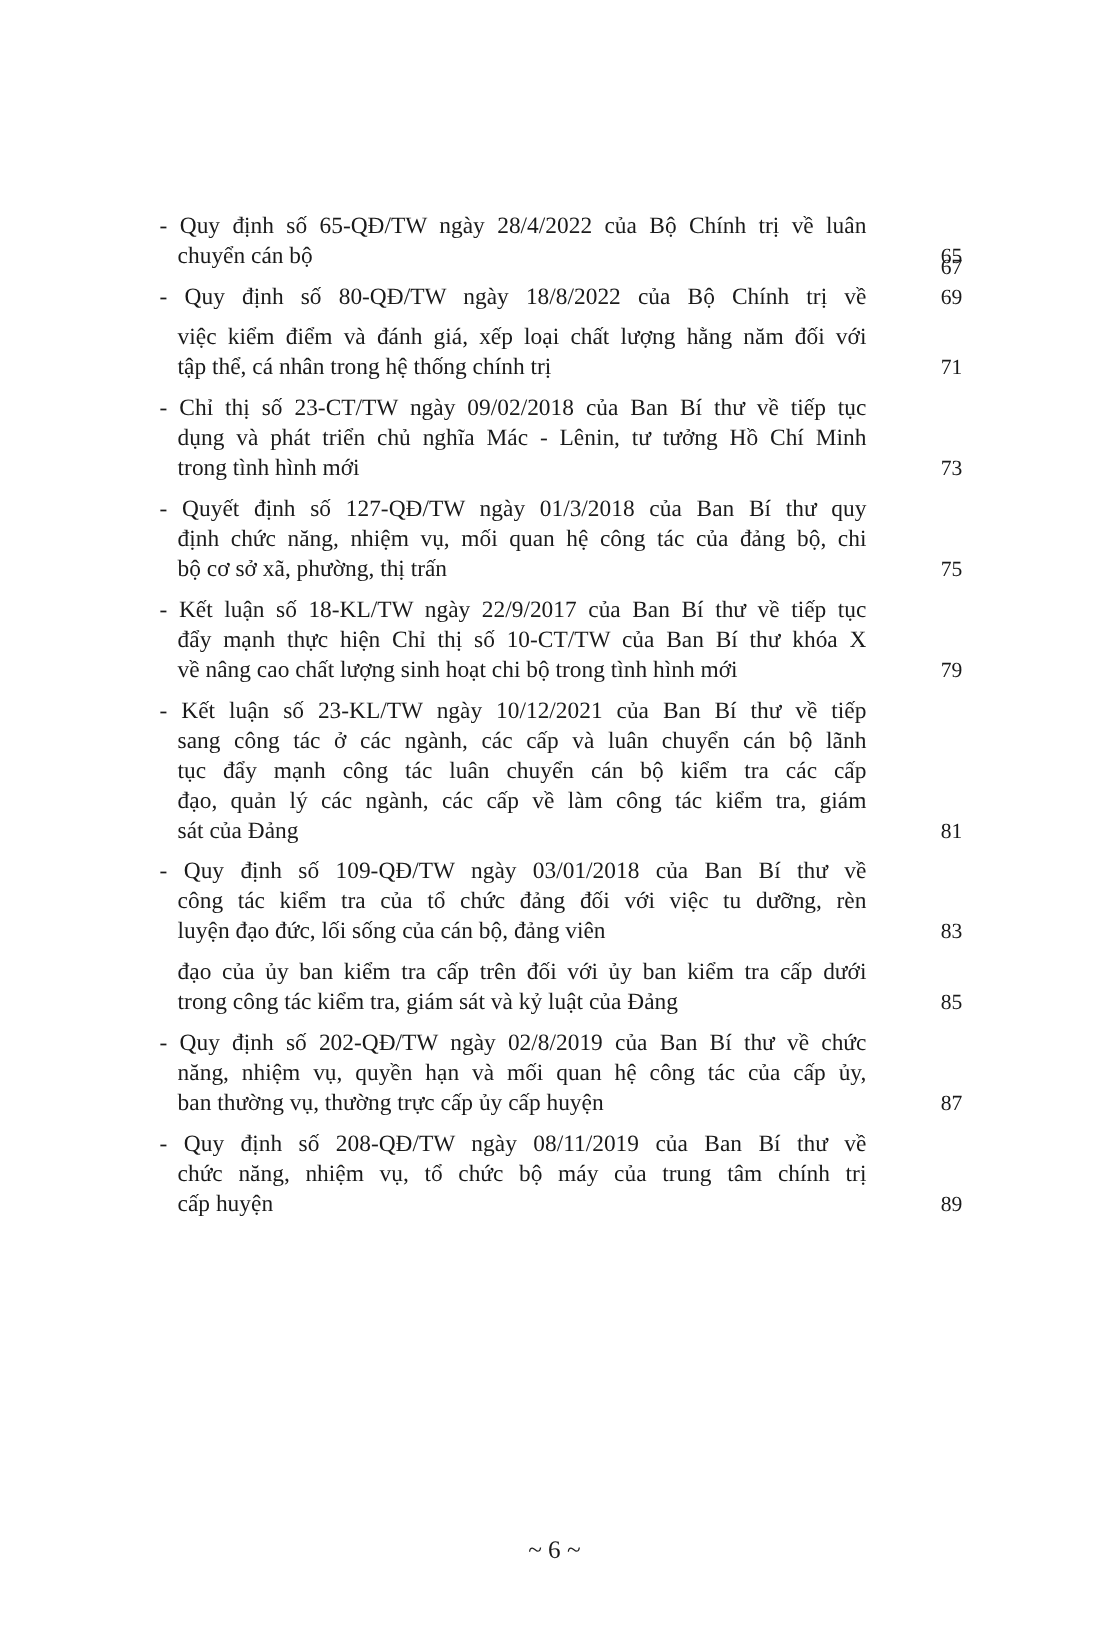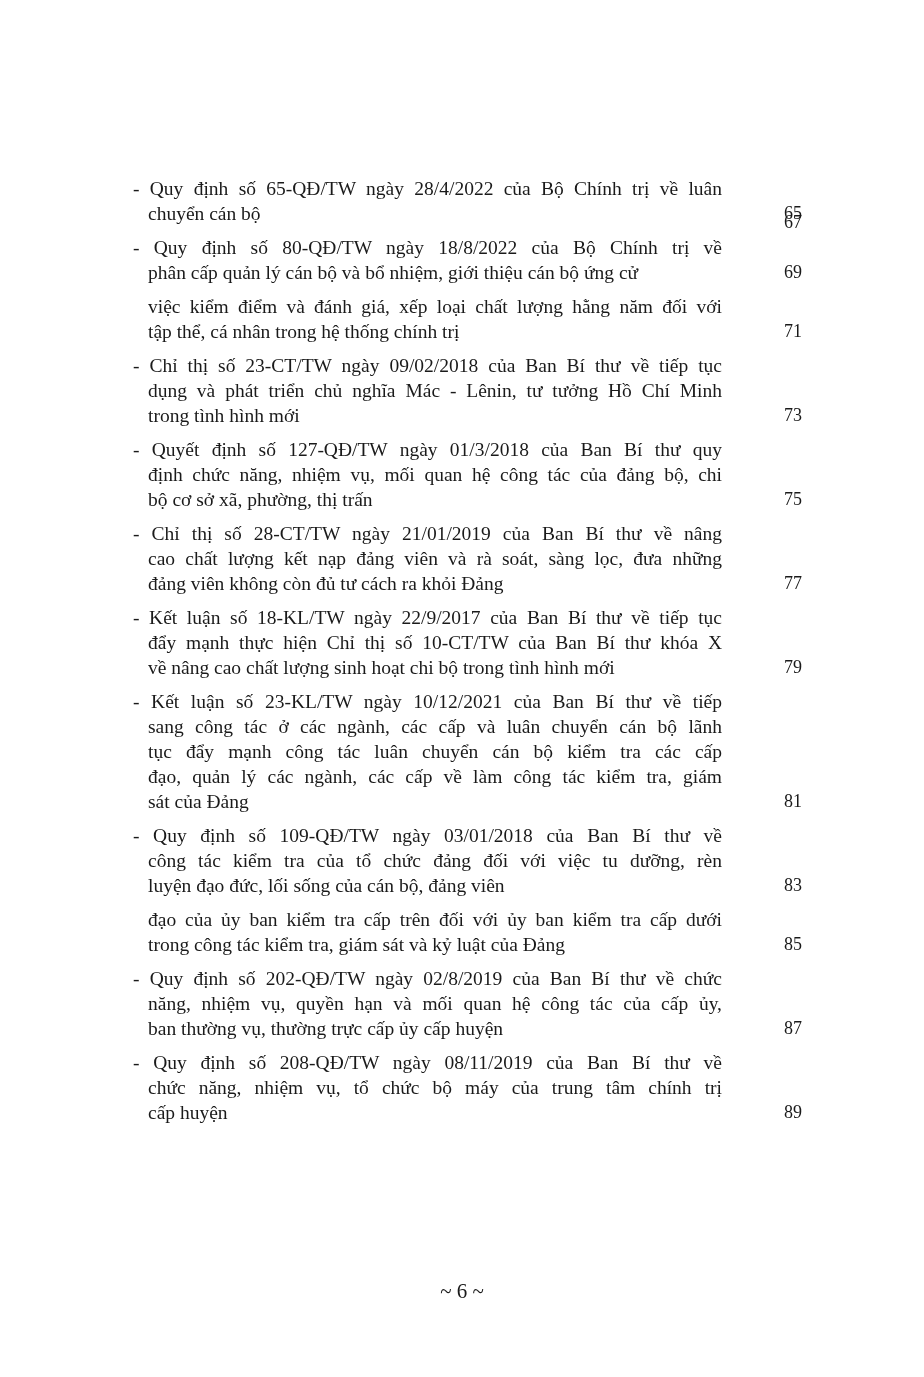--- a/index.html
+++ b/index.html
@@ -78,21 +78,20 @@
           <div class="line cont">chuyển cán bộ</div>
         </div>
         <span class="pagenum">65</span>
       </div>
       <div class="entry">
         <span class="pagenum">67</span>
       </div>
       <div class="entry">
         <div class="text">
           <div class="line just">- Quy định số 80-QĐ/TW ngày 18/8/2022 của Bộ Chính trị về</div>
-          <div class="line cont">phân cấp quản lý cán bộ và bổ nhiệm, giới thiệu cán bộ ứng cử</div>
         </div>
         <span class="pagenum">69</span>
       </div>
       <div class="entry">
         <div class="text">
           <div class="line just cont">việc kiểm điểm và đánh giá, xếp loại chất lượng hằng năm đối với</div>
           <div class="line cont">tập thể, cá nhân trong hệ thống chính trị</div>
         </div>
         <span class="pagenum">71</span>
       </div>
@@ -104,28 +103,20 @@
         </div>
         <span class="pagenum">73</span>
       </div>
       <div class="entry">
         <div class="text">
           <div class="line just">- Quyết định số 127-QĐ/TW ngày 01/3/2018 của Ban Bí thư quy</div>
           <div class="line just cont">định chức năng, nhiệm vụ, mối quan hệ công tác của đảng bộ, chi</div>
           <div class="line cont">bộ cơ sở xã, phường, thị trấn</div>
         </div>
         <span class="pagenum">75</span>
-      </div>
-      <div class="entry">
-        <div class="text">
-          <div class="line just">- Chỉ thị số 28-CT/TW ngày 21/01/2019 của Ban Bí thư về nâng</div>
-          <div class="line just cont">cao chất lượng kết nạp đảng viên và rà soát, sàng lọc, đưa những</div>
-          <div class="line cont">đảng viên không còn đủ tư cách ra khỏi Đảng</div>
-        </div>
-        <span class="pagenum">77</span>
       </div>
       <div class="entry">
         <div class="text">
           <div class="line just">- Kết luận số 18-KL/TW ngày 22/9/2017 của Ban Bí thư về tiếp tục</div>
           <div class="line just cont">đẩy mạnh thực hiện Chỉ thị số 10-CT/TW của Ban Bí thư khóa X</div>
           <div class="line cont">về nâng cao chất lượng sinh hoạt chi bộ trong tình hình mới</div>
         </div>
         <span class="pagenum">79</span>
       </div>
       <div class="entry">

